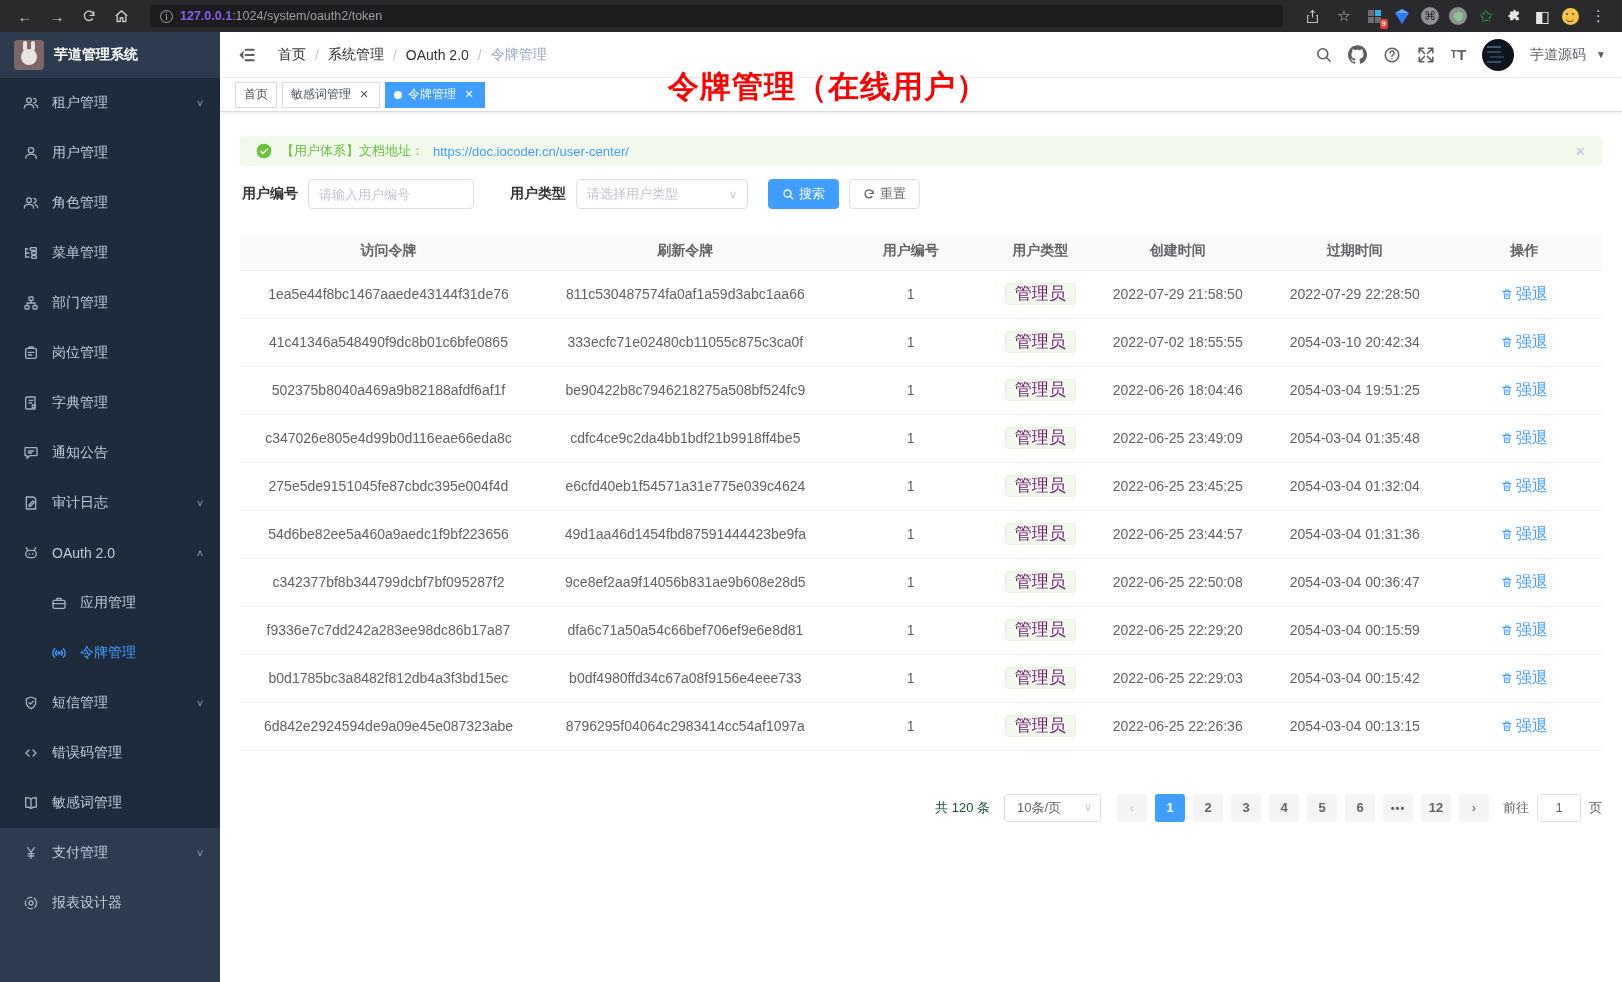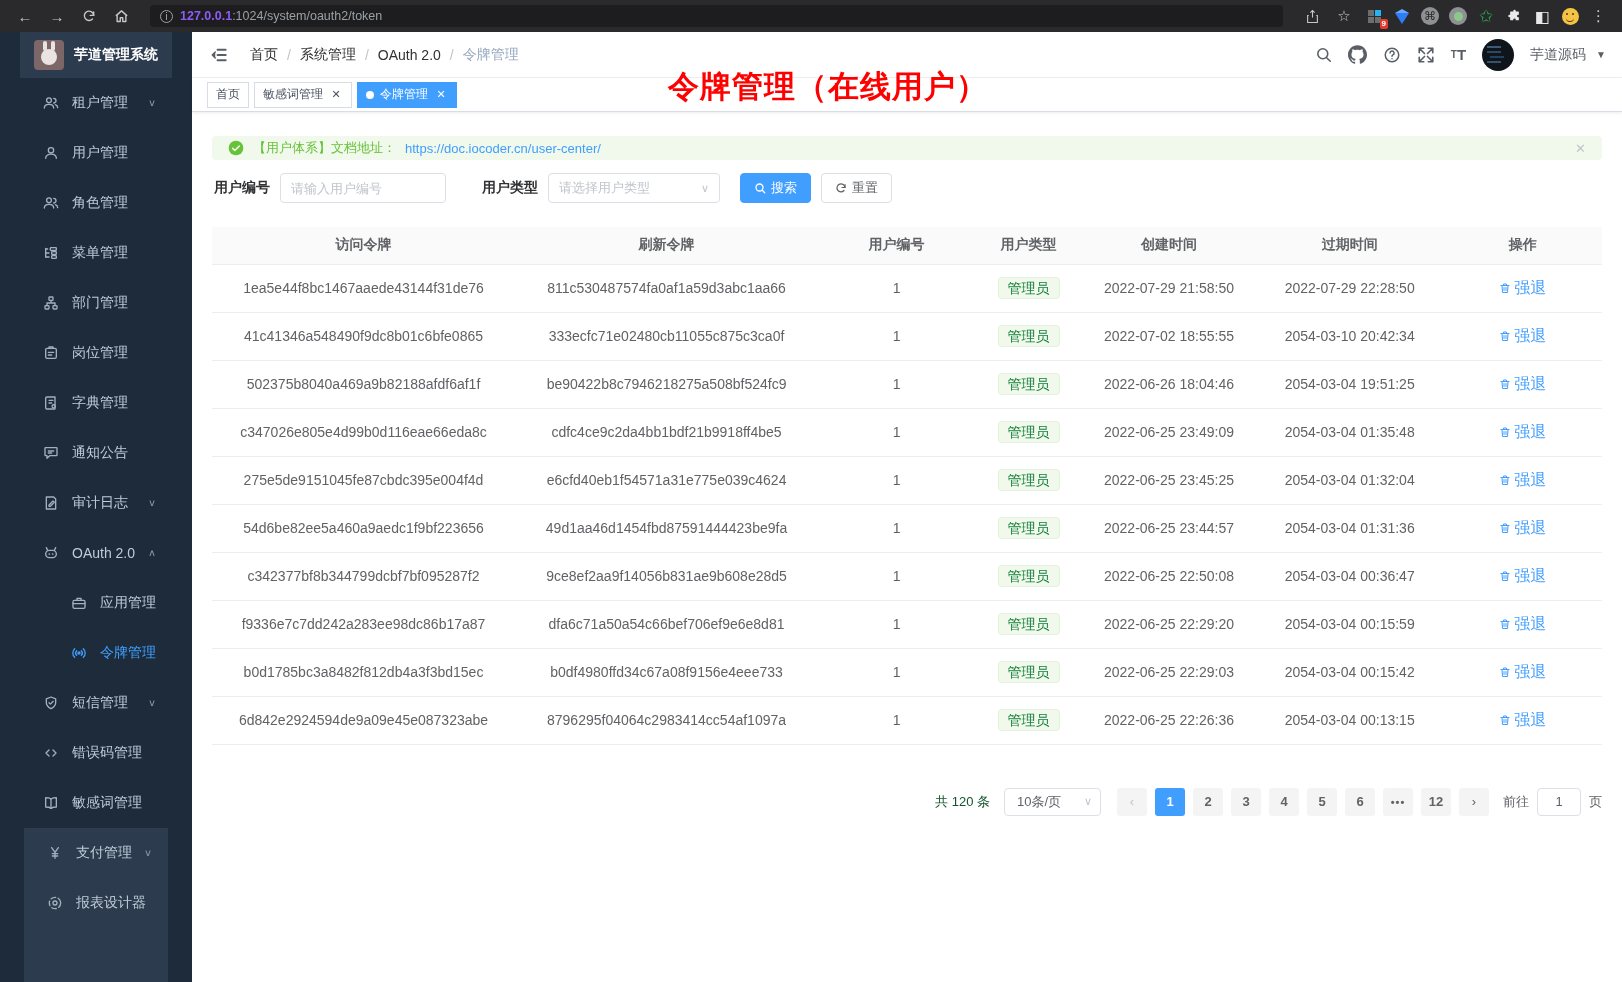--- a/index.html
+++ b/index.html
@@ -23,21 +23,21 @@
   .gstar { color:#27a74a; font-size:17px; }
   .puzz { color:#e8e8e8; font-size:14px; }
   .half { color:#e8e8e8; font-size:16px; }
   .emoji { width:17px; height:17px; border-radius:50%; background:#f6c445; position:relative; }
   .emoji:before { content:""; position:absolute; left:4px; top:5px; width:2.5px; height:2.5px; background:#54361a; border-radius:50%; box-shadow:6px 0 0 #54361a; }
   .emoji:after { content:""; position:absolute; left:4.5px; top:9px; width:8px; height:4px; border-bottom:1.8px solid #54361a; border-radius:0 0 8px 8px; }
   .bdots { color:#c7c7c7; font-size:15px; padding:0 4px; }
 
   
   .app { display:flex; height:950px; }
-  .sidebar { width:192px; background:#1d2b3a; display:flex; flex-direction:column; flex-shrink:0;align-items:center; }
+  .sidebar { width:220px; background:#1d2b3a; display:flex; flex-direction:column; flex-shrink:0; }
   .logo-row { height:46px; background:#2c3b4d; display:flex; align-items:center; padding:0 14px; gap:10px; flex-shrink:0; }
   .logo-img { width:30px; height:30px; border-radius:4px; background:#7d6668; position:relative; overflow:hidden; flex-shrink:0; }
   .logo-img:before { content:""; position:absolute; left:7px; top:9px; width:16px; height:16px; border-radius:50%; background:#e9e3e1; }
   .logo-img:after { content:""; position:absolute; left:9px; top:1px; width:4px; height:10px; border-radius:4px; background:#e9e3e1; box-shadow:8px 0 0 #e9e3e1; }
   .logo-title { color:#fff; font-size:14px; font-weight:700; white-space:nowrap; }
   .menu { }
   .menu-lower { background:#2d3b4e; flex:1; }
   .mi { height:50px; display:flex; align-items:center; padding:0 16px 0 22px; color:#bfcbd9; font-size:14px; gap:12px; cursor:pointer; }
   .mi .micon { width:18px; display:flex; justify-content:center; color:#a3b1bf; flex-shrink:0; }
   .mi.sub { padding-left:50px; }
@@ -65,39 +65,39 @@
   .tabsbar { height:34px; background:#fff; border-bottom:1px solid #d8dce5; box-shadow:0 1px 3px rgba(0,0,0,.08); display:flex; align-items:center; gap:5px; padding:0 15px; position:relative; z-index:2; }
   .tag { height:26px; display:inline-flex; align-items:center; gap:6px; padding:0 8px; border:1px solid #d8dce5; background:#fff; color:#495060; font-size:12px; cursor:pointer; }
   .tag .dot { width:8px; height:8px; border-radius:50%; background:#fff; display:none; }
   .tag .x { font-size:11px; color:#495060; border-radius:50%; width:14px; height:14px; display:flex; align-items:center; justify-content:center; }
   .tag.active { background:#409eff; border-color:#409eff; color:#fff; }
   .tag.active .dot { display:block; }
   .tag.active .x { color:#fff; }
 
   .content { flex:1; padding:24px 20px 0 20px; background:#fff; overflow:hidden; }
 
-  .alert { height:24px; background:#f0f9eb; border-radius:4px; display:flex; align-items:center; padding:0 16px; gap:9px; font-size:13px; }
+  .alert { height:30px; background:#f0f9eb; border-radius:4px; display:flex; align-items:center; padding:0 16px; gap:9px; font-size:13px; }
   .alert .atext { color:#67c23a; }
   .alert a.alink { color:#409eff; text-decoration:none; cursor:pointer; }
   .alert .aclose { margin-left:auto; color:#c0c4cc; font-size:13px; cursor:pointer; }
 
   .filters { display:flex; align-items:center; margin-top:13px; gap:10px; }
   .flabel { font-size:14px; font-weight:700; color:#303133; margin-left:2px; }
   .finput { width:166px; height:30px; border:1px solid #dcdfe6; border-radius:4px; padding:0 10px; font-size:13px; color:#606266; font-family:inherit; }
   .finput::placeholder { color:#c0c4cc; }
   .fselect { width:172px; height:30px; border:1px solid #dcdfe6; border-radius:4px; padding:0 10px; font-size:13px; color:#c0c4cc; display:flex; align-items:center; justify-content:space-between; cursor:pointer; }
   .fselect .caret { color:#c0c4cc; font-size:11px; }
   .gap { width:14px; }
   .btn { height:30px; border-radius:4px; border:1px solid #dcdfe6; background:#fff; color:#606266; font-size:13px; padding:0 13px; display:inline-flex; align-items:center; gap:5px; cursor:pointer; font-family:inherit; }
   .btn.primary { background:#409eff; border-color:#409eff; color:#fff; }
 
   table.grid { width:100%; border-collapse:collapse; margin-top:24px; table-layout:fixed; }
   table.grid th { background:#fafafa; height:37px; font-size:14px; color:#606266; font-weight:700; border-bottom:1px solid #ebeef5; }
   table.grid td { height:48px; text-align:center; font-size:14px; color:#606266; border-bottom:1px solid #ebeef5; overflow:hidden; white-space:nowrap; }
-  .tagmini { display:inline-block; background:#f0f9eb; border:1px solid #e1f3d8; color:#15803d; border-radius:4px; font-size:14px; line-height:20px; padding:0 9px; }
+  .tagmini { display:inline-block; background:#f0f9eb; border:1px solid #e1f3d8; color:#701a75; border-radius:4px; font-size:17px; line-height:20px; padding:0 9px; }
   .oplink { color:#409eff; font-size:16px; display:inline-flex; align-items:center; gap:3px; cursor:pointer; }
 
   .pagination { display:flex; align-items:center; justify-content:flex-end; margin-top:43px; gap:8px; }
   .ptotal { font-size:13px; color:#14532d; margin-right:6px; }
   .psize { width:97px; height:28px; border:1px solid #dcdfe6; border-radius:4px; display:flex; align-items:center; justify-content:space-between; padding:0 8px 0 12px; font-size:13px; color:#606266; cursor:pointer; margin-right:8px; }
   .psize .caret { color:#c0c4cc; font-size:11px; }
   .pbtn { min-width:30px; height:28px; padding:0 4px; background:#f4f4f5; border-radius:3px; display:inline-flex; align-items:center; justify-content:center; font-size:13px; color:#606266; font-weight:600; cursor:pointer; }
   .pbtn.arrow { color:#606266; font-weight:400; }
   .pbtn.disabled { color:#c0c4cc; cursor:default; }
   .pbtn.active { background:#409eff; color:#fff; }

